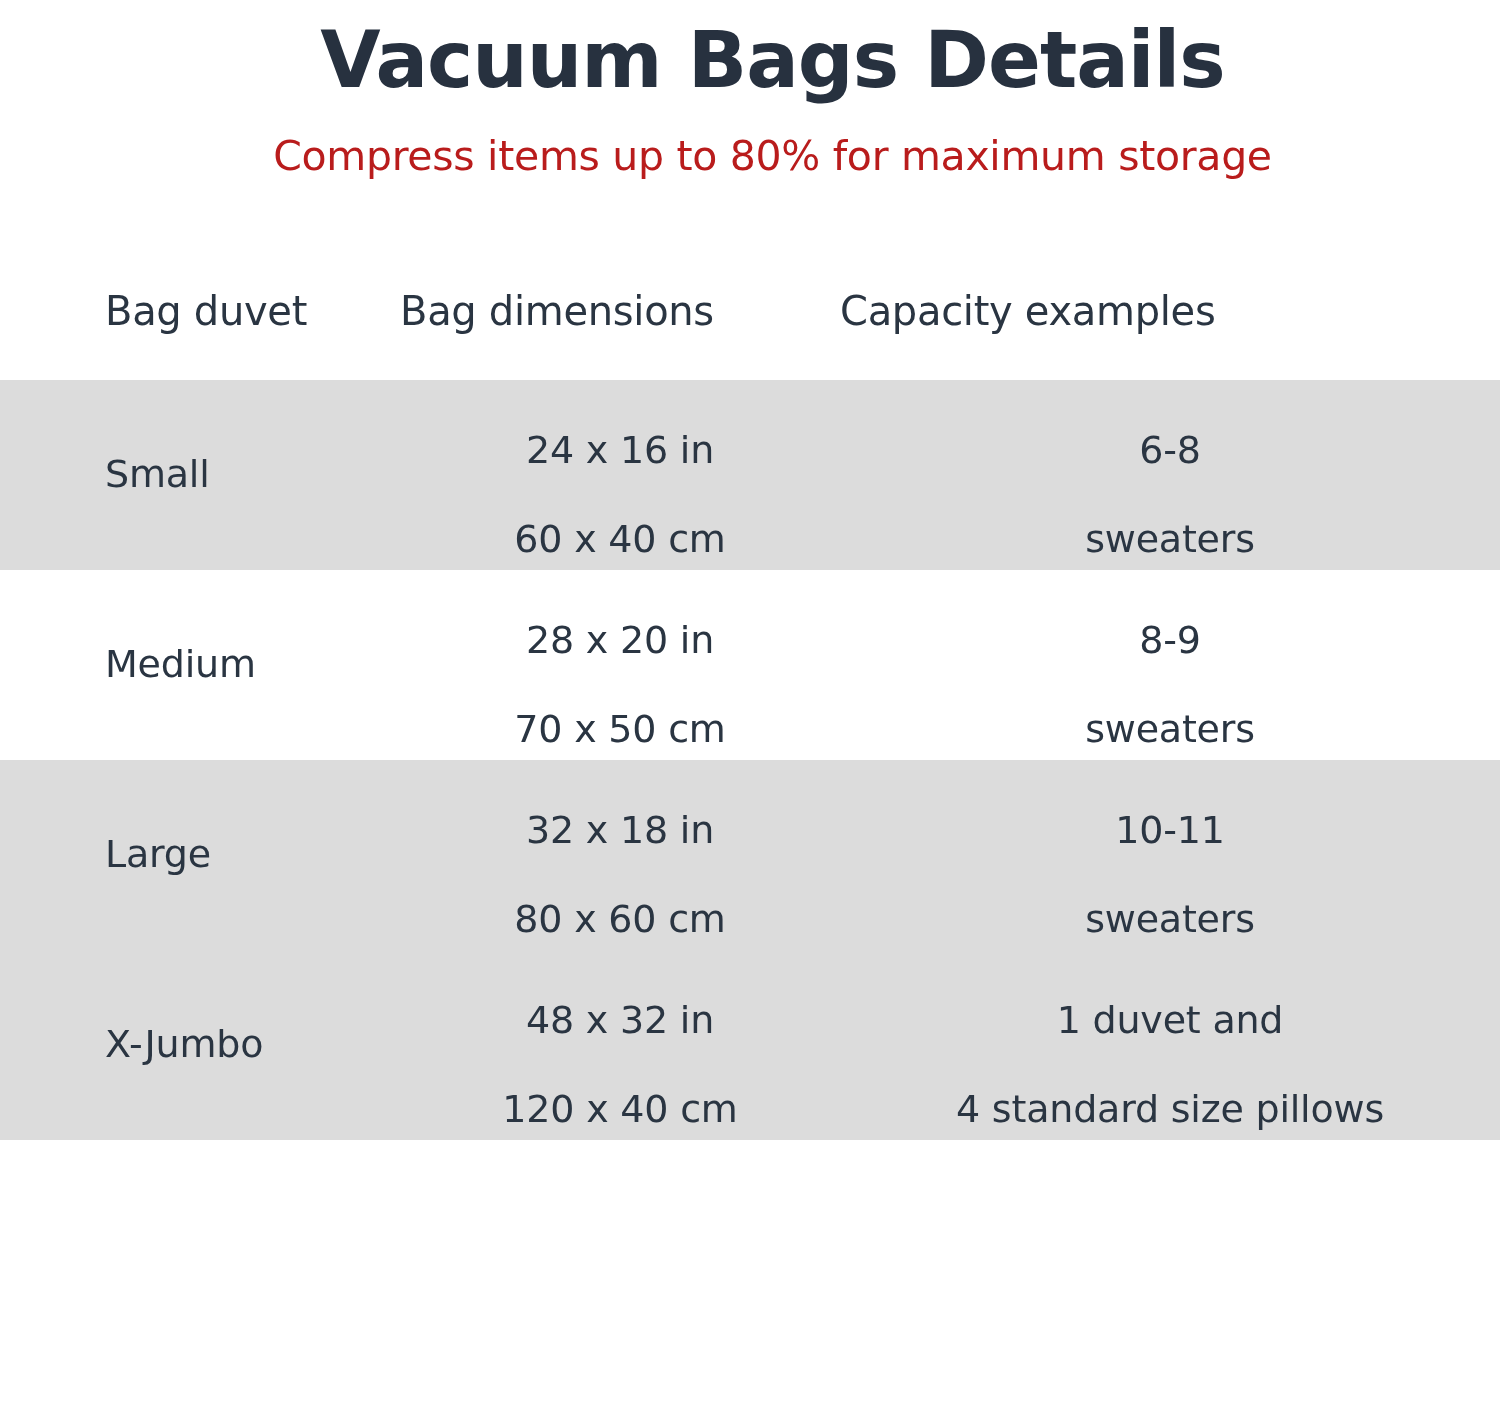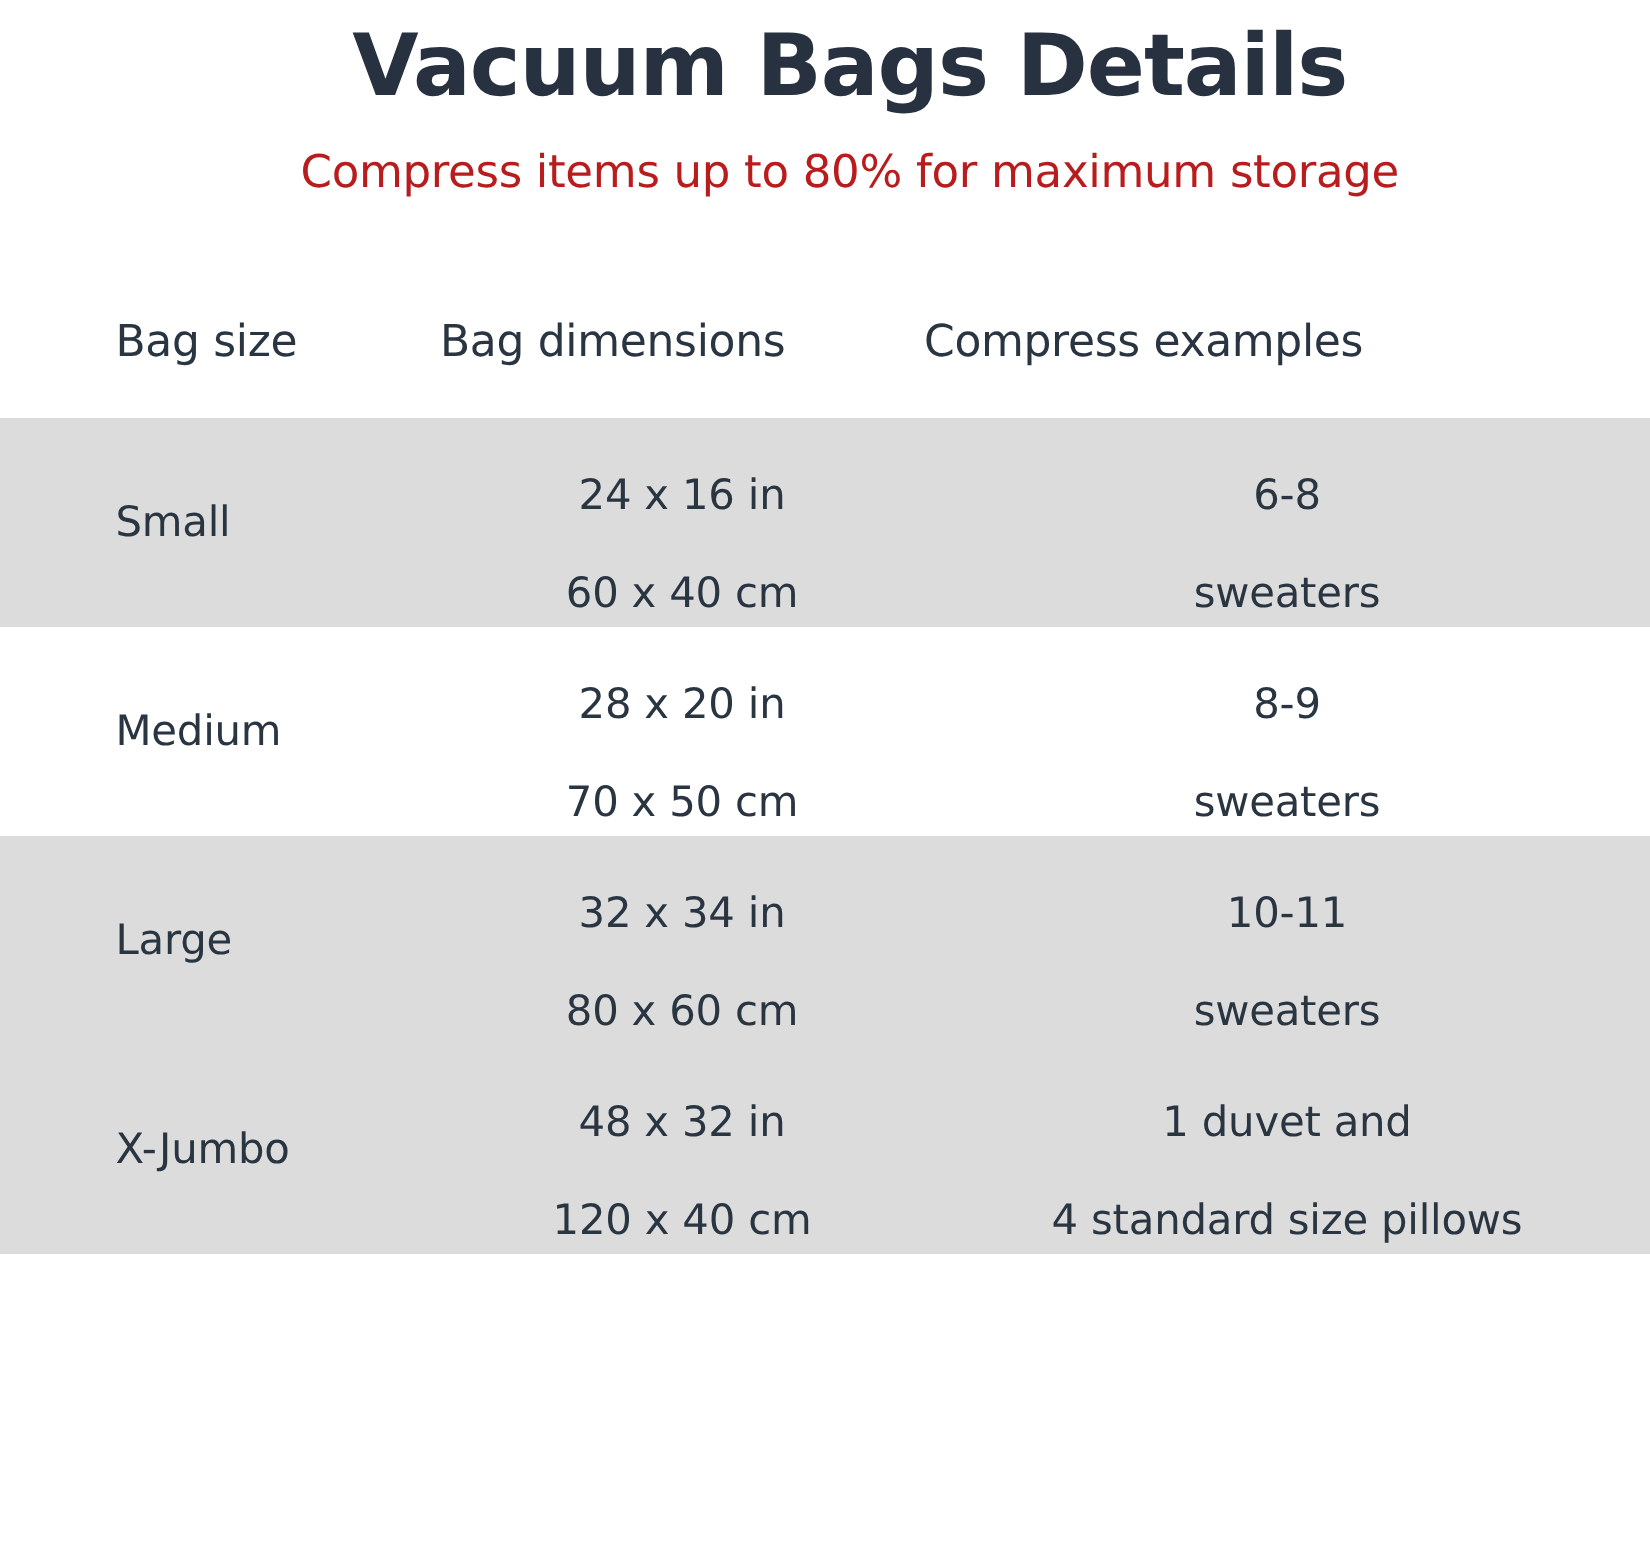--- a/index.html
+++ b/index.html
@@ -100,23 +100,23 @@
   </div>
 
   <table class="details">
     <colgroup>
       <col class="c1">
       <col class="c2">
       <col class="c3">
     </colgroup>
     <thead>
       <tr>
-        <th class="left-col">Bag size</th>
+        <th class="left-col">Bag duvet</th>
         <th>Bag dimensions</th>
-        <th>Compress examples</th>
+        <th>Capacity examples</th>
       </tr>
     </thead>
     <tbody>
       <tr class="shaded">
         <td class="size-cell">Small</td>
         <td>
           <span class="line2">24 x 16 in</span>
           <span class="line2">60 x 40 cm</span>
         </td>
         <td>
@@ -131,21 +131,21 @@
           <span class="line2">70 x 50 cm</span>
         </td>
         <td>
           <span class="line2">8-9</span>
           <span class="line2">sweaters</span>
         </td>
       </tr>
       <tr class="shaded">
         <td class="size-cell">Large</td>
         <td>
-          <span class="line2">32 x 34 in</span>
+          <span class="line2">32 x 18 in</span>
           <span class="line2">80 x 60 cm</span>
         </td>
         <td>
           <span class="line2">10-11</span>
           <span class="line2">sweaters</span>
         </td>
       </tr>
       <tr class="shaded">
         <td class="size-cell">X-Jumbo</td>
         <td>

